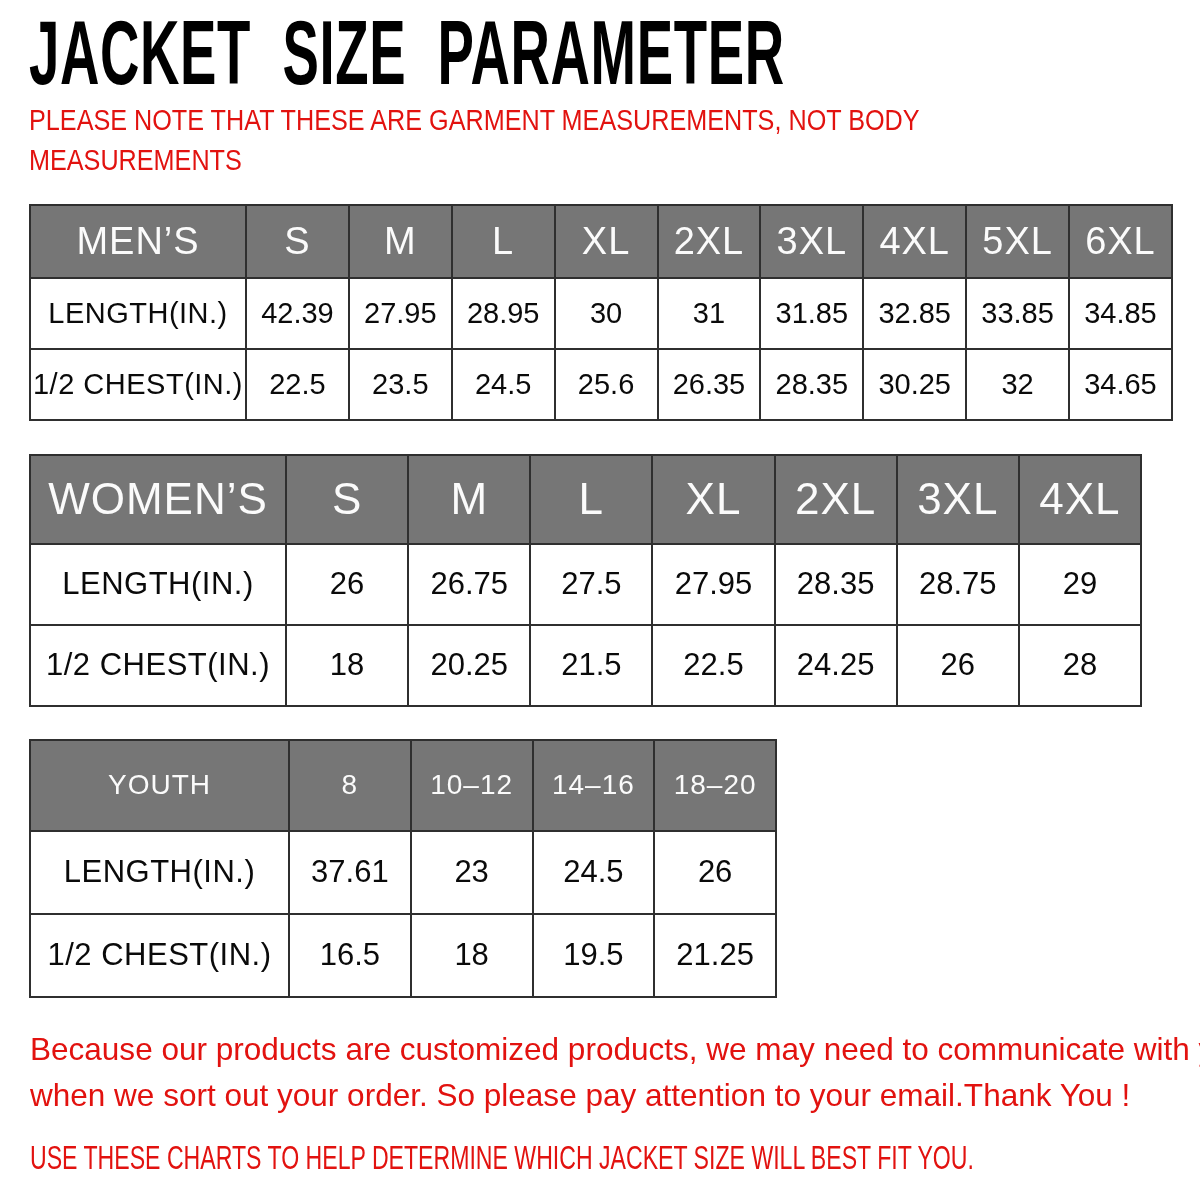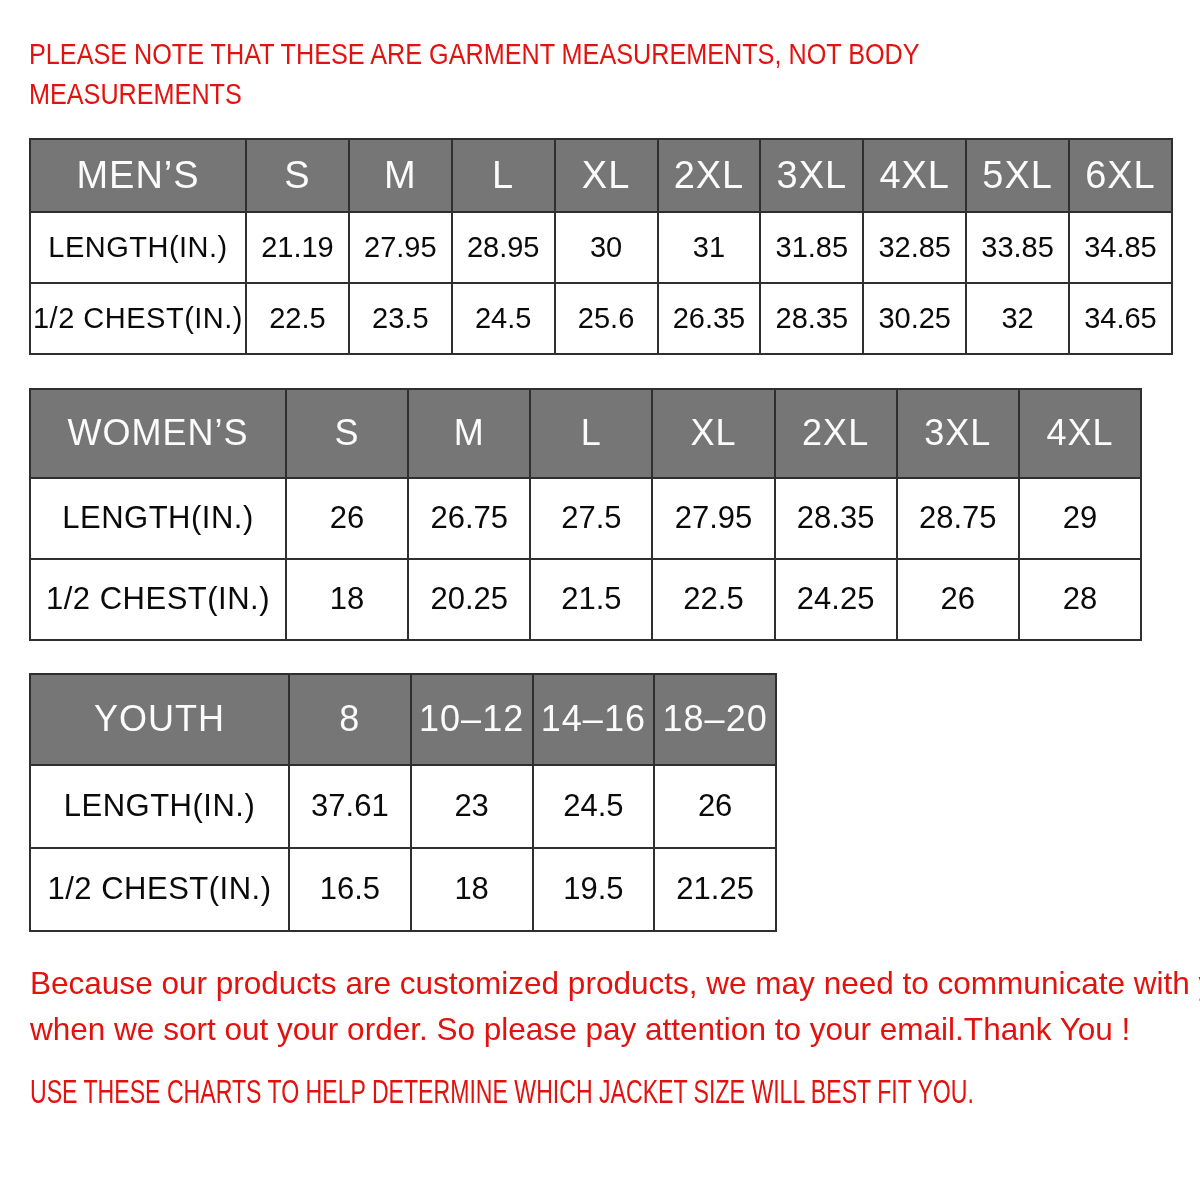--- a/index.html
+++ b/index.html
@@ -68,23 +68,23 @@
   }
   table.size-table tbody td {
     background: #ffffff;
     color: #0a0a0a;
   }
   #tbl-mens   { width: 1142px; margin-bottom: 33px; }
   #tbl-womens { width: 1111px; margin-bottom: 32px; }
   #tbl-youth  { width: 746px;  margin-bottom: 0; }
   #tbl-mens thead th   { height: 71px; font-size: 38px; }
   #tbl-mens tbody td   { height: 69px; font-size: 29px; }
-  #tbl-womens thead th { height: 87px; font-size: 36px; }
+  #tbl-womens thead th { height: 87px; font-size: 44px; }
   #tbl-womens tbody td { height: 79px; font-size: 31px; }
-  #tbl-youth thead th  { height: 89px; font-size: 36px; }
+  #tbl-youth thead th  { height: 89px; font-size: 28px; }
   #tbl-youth tbody td  { height: 81px; font-size: 31px; }
   .row-label { letter-spacing: 0.5px; }
   
   .footer-para {
     margin: 28px 0 0 1px;
     color: #e2120f;
     font-size: 32px;
     line-height: 1.44;
     white-space: nowrap;
     transform: scaleX(0.985);
@@ -98,20 +98,21 @@
     white-space: nowrap;
     transform: scaleX(0.70);
     transform-origin: 0 0;
   }
 </style>
 </head>
 <body>
 
 <div class="page">
 
+  <h1 class="title"><span class="stretch">JACKET SIZE PARAMETER</span></h1>
 
   <div class="note">
     <div>PLEASE NOTE THAT THESE ARE GARMENT MEASUREMENTS, NOT BODY</div>
     <div>MEASUREMENTS</div>
   </div>
 
   <div class="tables" id="tables">
       <table class="size-table" id="tbl-mens">
         <colgroup>
           <col style="width: 216px;">
@@ -135,21 +136,21 @@
             <th>2XL</th>
             <th>3XL</th>
             <th>4XL</th>
             <th>5XL</th>
             <th>6XL</th>
           </tr>
         </thead>
         <tbody>
           <tr>
             <td class="row-label">LENGTH(IN.)</td>
-            <td>21.19</td>
+            <td>42.39</td>
             <td>27.95</td>
             <td>28.95</td>
             <td>30</td>
             <td>31</td>
             <td>31.85</td>
             <td>32.85</td>
             <td>33.85</td>
             <td>34.85</td>
           </tr>
           <tr>

